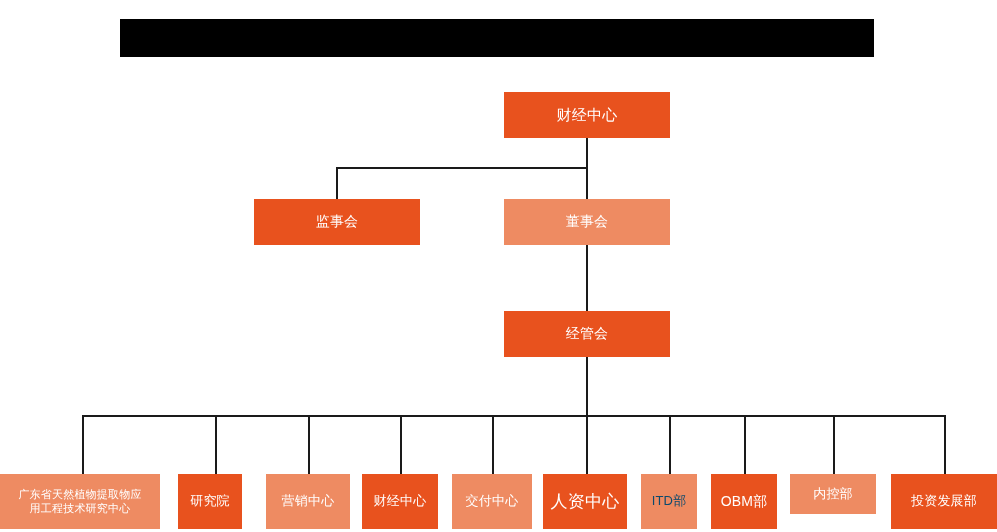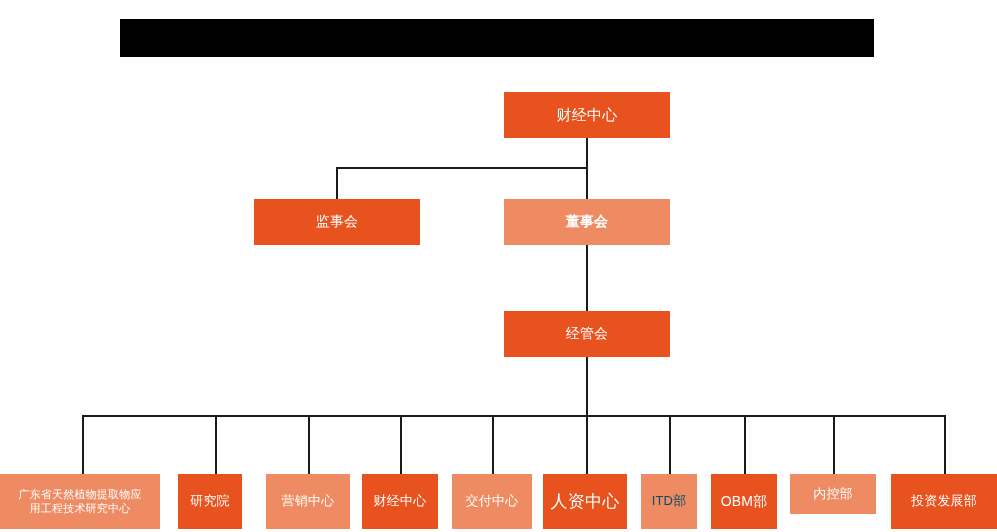--- a/index.html
+++ b/index.html
@@ -64,21 +64,21 @@
       <div class="connector v" style="background: rgb(26, 26, 26); left: 492px; top: 415px; height: 59px;"></div>
       <div class="connector v" style="background: rgb(26, 26, 26); left: 586px; top: 415px; height: 59px;"></div>
       <div class="connector v" style="background: rgb(26, 26, 26); left: 669px; top: 415px; height: 59px;"></div>
       <div class="connector v" style="background: rgb(26, 26, 26); left: 744px; top: 415px; height: 59px;"></div>
       <div class="connector v" style="background: rgb(26, 26, 26); left: 833px; top: 415px; height: 59px;"></div>
       <div class="connector v" style="background: rgb(26, 26, 26); left: 944px; top: 415px; height: 59px;"></div>
     </div>
   <div id="node-layer">
       <div class="node primary" style="left: 504px; top: 92px; width: 166px; height: 46px; font-size: 15px; background: rgb(232, 82, 30); color: rgb(255, 255, 255);"><span>财经中心</span></div>
       <div class="node primary" style="left: 254px; top: 199px; width: 166px; height: 46px; font-size: 14px; background: rgb(232, 82, 30); color: rgb(255, 255, 255);"><span>监事会</span></div>
-      <div class="node secondary" style="left: 504px; top: 199px; width: 166px; height: 46px; font-size: 14px; background: rgb(238, 139, 98); color: rgb(255, 255, 255); font-weight: bold;"><span>董事会</span></div>
+      <div class="node secondary" style="left: 504px; top: 199px; width: 166px; height: 46px; font-size: 14px; background: rgb(238, 139, 98); color: rgb(255, 255, 255);"><span>董事会</span></div>
       <div class="node primary" style="left: 504px; top: 311px; width: 166px; height: 46px; font-size: 14px; background: rgb(232, 82, 30); color: rgb(255, 255, 255);"><span>经管会</span></div>
       <div class="node secondary" style="left: 0px; top: 474px; width: 160px; height: 55px; font-size: 11px; background: rgb(238, 139, 98); color: rgb(255, 255, 255);"><span>广东省天然植物提取物应
 用工程技术研究中心</span></div>
       <div class="node primary" style="left: 178px; top: 474px; width: 64px; height: 55px; font-size: 13px; background: rgb(232, 82, 30); color: rgb(255, 255, 255);"><span>研究院</span></div>
       <div class="node secondary" style="left: 266px; top: 474px; width: 84px; height: 55px; font-size: 13px; background: rgb(238, 139, 98); color: rgb(255, 255, 255);"><span>营销中心</span></div>
       <div class="node primary" style="left: 362px; top: 474px; width: 76px; height: 55px; font-size: 13px; background: rgb(232, 82, 30); color: rgb(255, 255, 255);"><span>财经中心</span></div>
       <div class="node secondary" style="left: 452px; top: 474px; width: 80px; height: 55px; font-size: 13px; background: rgb(238, 139, 98); color: rgb(255, 255, 255);"><span>交付中心</span></div>
       <div class="node primary" style="left: 543px; top: 474px; width: 84px; height: 55px; font-size: 17px; background: rgb(232, 82, 30); color: rgb(255, 255, 255);"><span>人资中心</span></div>
       <div class="node secondary" style="left: 641px; top: 474px; width: 56px; height: 55px; font-size: 13px; background: rgb(238, 139, 98); color: #0c4a6e;"><span>ITD部</span></div>
       <div class="node primary" style="left: 711px; top: 474px; width: 66px; height: 55px; font-size: 14px; background: rgb(232, 82, 30); color: rgb(255, 255, 255);"><span>OBM部</span></div>

